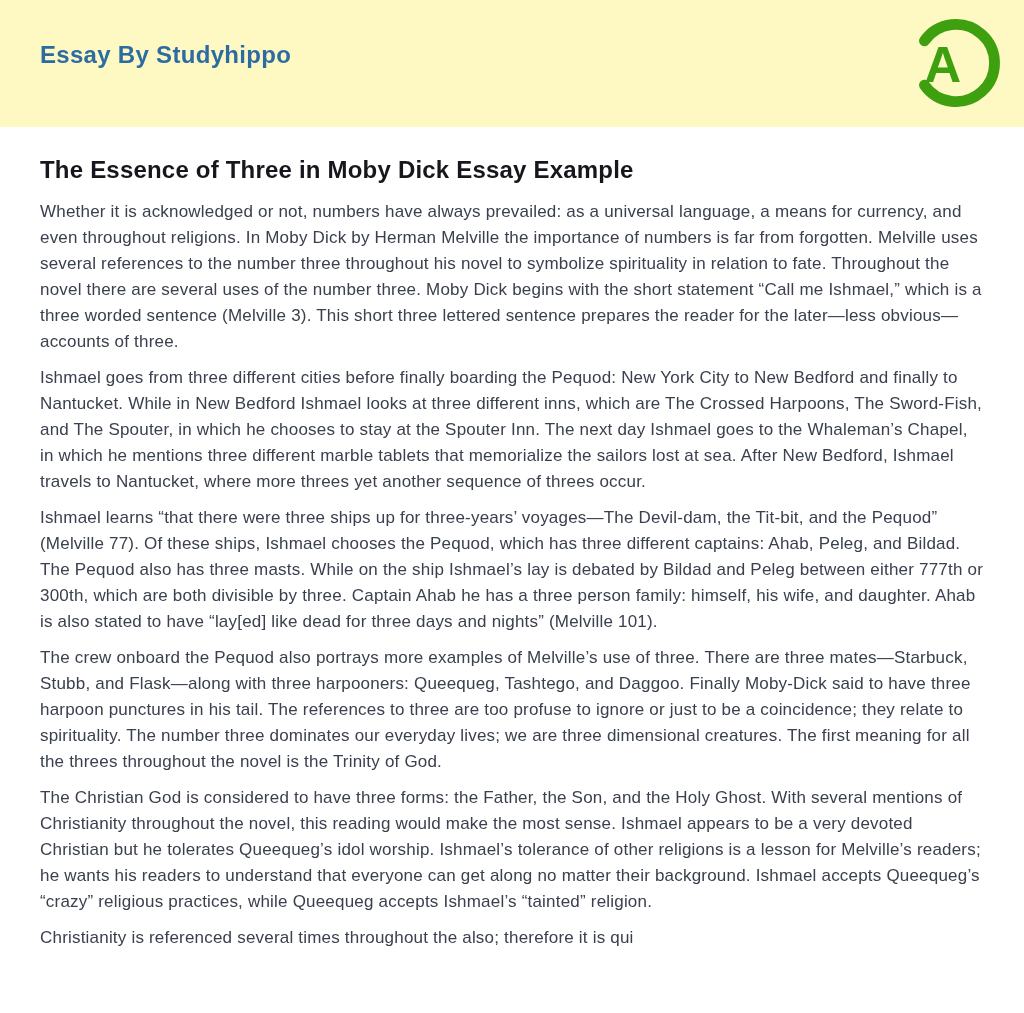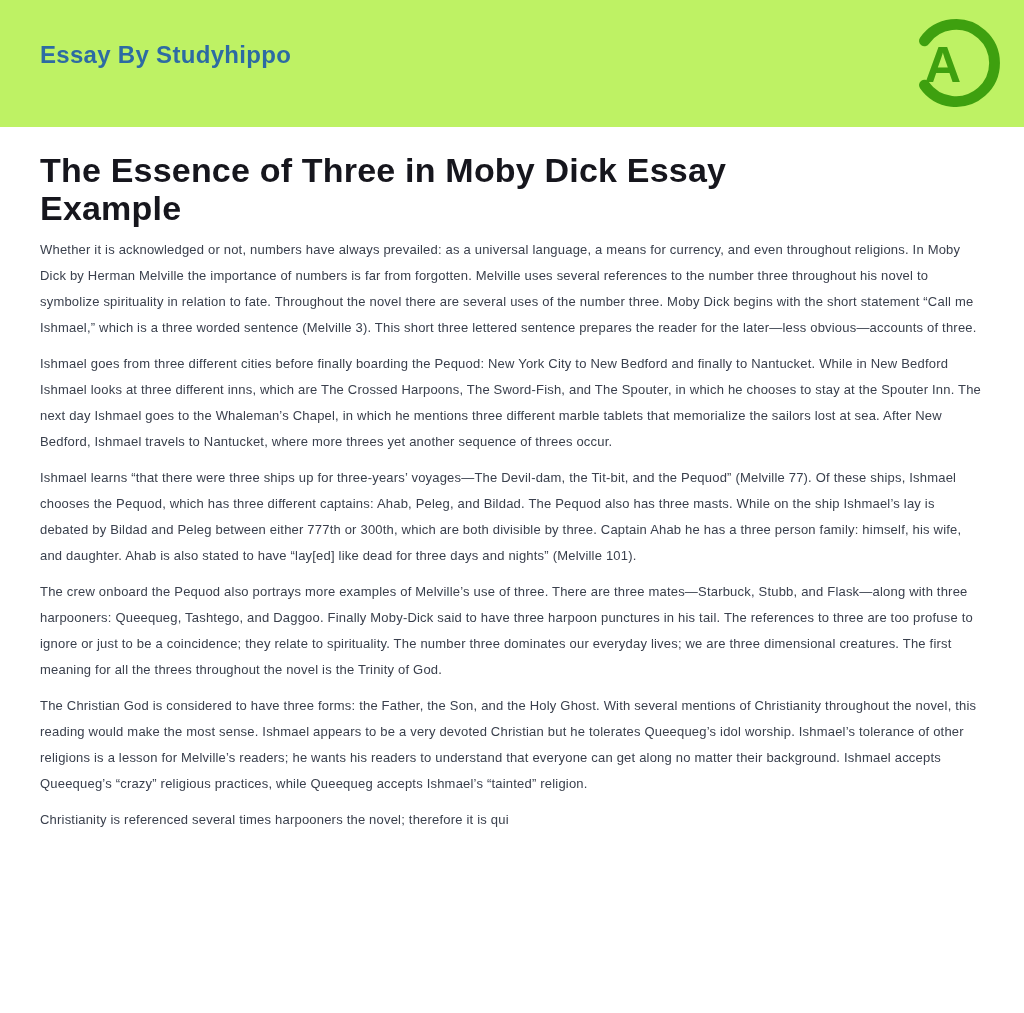--- a/index.html
+++ b/index.html
@@ -9,21 +9,21 @@
     font-family: "Liberation Sans", sans-serif;
   }
   body {
     height: 1013px;
     overflow: hidden;
     position: relative;
   }
   .page-header {
     width: 100%;
     height: 127px;
-    background: #bef264;
+    background: #fef9c3;
     display: flex;
     justify-content: space-between;
     align-items: flex-start;
     padding: 0 21px 0 40px;
   }
   .header-text { padding-top: 42px; }
   .site-title {
     color: #2d6ba3;
     font-size: 24px;
     font-weight: 700;
@@ -37,29 +37,29 @@
     letter-spacing: 0.2px;
     text-decoration: none;
     display: inline-block;
   }
   .logo-wrap { padding-top: 16px; }
   .essay-main { padding: 0 40px; }
   .essay-title {
     margin: 24px 0 10px 0;
     max-width: 820px;
     color: #16161d;
-    font-size: 34px;
+    font-size: 24px;
     line-height: 38px;
     font-weight: 700;
     letter-spacing: 0.2px;
   }
   .essay-paragraph {
     max-width: 948px;
     color: #3a404d;
-    font-size: 13px;
+    font-size: 17px;
     line-height: 26px;
     letter-spacing: 0.2px;
     margin: 0 0 10px 0;
   }
 </style>
 </head>
 <body>
 
 <header class="page-header">
   <div class="header-text">
@@ -74,14 +74,14 @@
 </header>
 
 <main class="essay-main">
   <h1 class="essay-title">The Essence of Three in Moby Dick Essay Example</h1>
 
   <p class="essay-paragraph">Whether it is acknowledged or not, numbers have always prevailed: as a universal language, a means for currency, and even throughout religions. In Moby Dick by Herman Melville the importance of numbers is far from forgotten. Melville uses several references to the number three throughout his novel to symbolize spirituality in relation to fate. Throughout the novel there are several uses of the number three. Moby Dick begins with the short statement “Call me Ishmael,” which is a three worded sentence (Melville 3). This short three lettered sentence prepares the reader for the later—less obvious—accounts of three.</p>
   <p class="essay-paragraph">Ishmael goes from three different cities before finally boarding the Pequod: New York City to New Bedford and finally to Nantucket. While in New Bedford Ishmael looks at three different inns, which are The Crossed Harpoons, The Sword-Fish, and The Spouter, in which he chooses to stay at the Spouter Inn. The next day Ishmael goes to the Whaleman’s Chapel, in which he mentions three different marble tablets that memorialize the sailors lost at sea. After New Bedford, Ishmael travels to Nantucket, where more threes yet another sequence of threes occur.</p>
   <p class="essay-paragraph">Ishmael learns “that there were three ships up for three-years’ voyages—The Devil-dam, the Tit-bit, and the Pequod” (Melville 77). Of these ships, Ishmael chooses the Pequod, which has three different captains: Ahab, Peleg, and Bildad. The Pequod also has three masts. While on the ship Ishmael’s lay is debated by Bildad and Peleg between either 777th or 300th, which are both divisible by three. Captain Ahab he has a three person family: himself, his wife, and daughter. Ahab is also stated to have “lay[ed] like dead for three days and nights” (Melville 101).</p>
   <p class="essay-paragraph">The crew onboard the Pequod also portrays more examples of Melville’s use of three. There are three mates—Starbuck, Stubb, and Flask—along with three harpooners: Queequeg, Tashtego, and Daggoo. Finally Moby-Dick said to have three harpoon punctures in his tail. The references to three are too profuse to ignore or just to be a coincidence; they relate to spirituality. The number three dominates our everyday lives; we are three dimensional creatures. The first meaning for all the threes throughout the novel is the Trinity of God.</p>
   <p class="essay-paragraph">The Christian God is considered to have three forms: the Father, the Son, and the Holy Ghost. With several mentions of Christianity throughout the novel, this reading would make the most sense. Ishmael appears to be a very devoted Christian but he tolerates Queequeg’s idol worship. Ishmael’s tolerance of other religions is a lesson for Melville’s readers; he wants his readers to understand that everyone can get along no matter their background. Ishmael accepts Queequeg’s “crazy” religious practices, while Queequeg accepts Ishmael’s “tainted” religion.</p>
-  <p class="essay-paragraph">Christianity is referenced several times harpooners the novel; therefore it is qui</p>
+  <p class="essay-paragraph">Christianity is referenced several times throughout the also; therefore it is qui</p>
 </main>
 
 </body></html>

